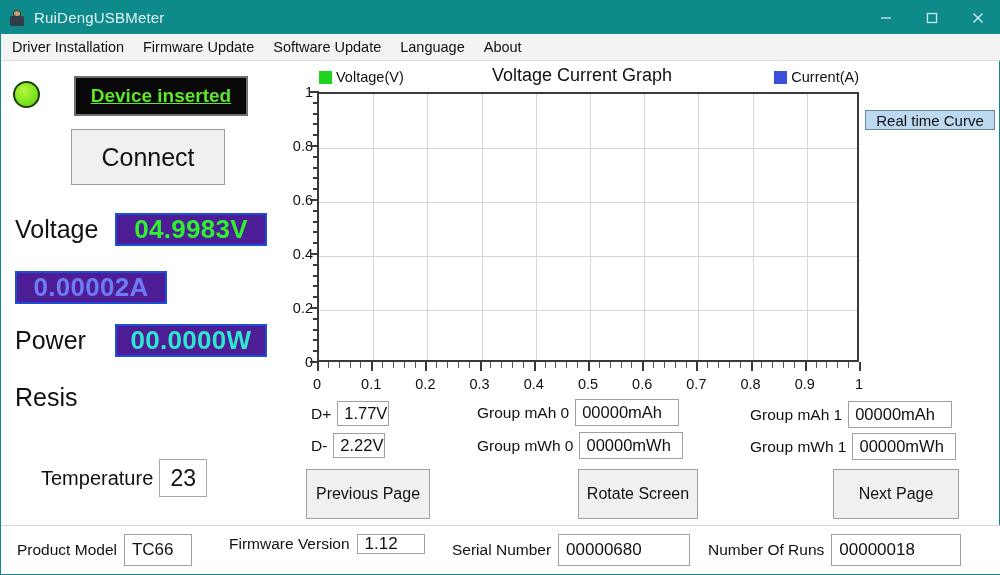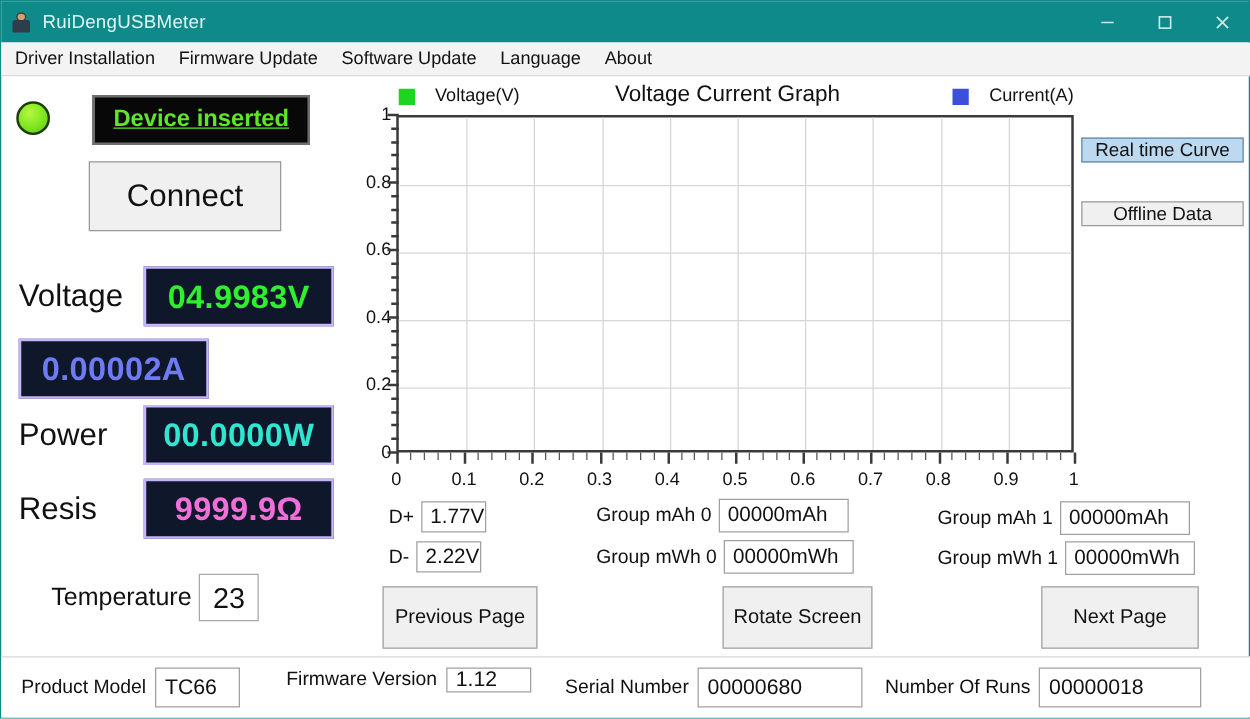--- a/index.html
+++ b/index.html
@@ -41,39 +41,39 @@
           display:flex;align-items:center;justify-content:center;}
   .banner span{color:#5ee62a;font-size:19px;font-weight:bold;text-decoration:underline;}
 
   .connect-btn{position:absolute;left:70px;top:128px;width:154px;height:56px;
                background:#f0f0f0;border:1px solid #9a9a9a;box-sizing:border-box;
                display:flex;align-items:center;justify-content:center;
                font-size:25px;color:#111;}
 
   .meas{position:absolute;left:14px;display:flex;align-items:center;}
   .meas .lbl{font-size:25px;color:#111;width:100px;}
-  .meas .val{height:48px;background:#0f172a;border:2px solid #c4b5fd;box-sizing:border-box;
+  .meas .val{height:33px;background:#4c1d95;border:2px solid #1d4ed8;box-sizing:border-box;
              display:flex;align-items:center;justify-content:center;
              font-size:26px;font-weight:bold;letter-spacing:.3px;}
   .m-volt{top:212px;}  .m-volt  .val{width:152px;color:#2ef02e;}
   .m-curr{top:270px;}  .m-curr  .val{width:152px;color:#6f7bf5;}
   .m-pow {top:323px;}  .m-pow   .val{width:152px;color:#2fe6d0;}
   .m-res {top:382px;}  .m-res   .val{width:152px;color:#f06fd8;}
 
   .temp-row{position:absolute;left:40px;top:458px;display:flex;align-items:center;}
   .temp-row .lbl{font-size:20px;color:#111;margin-right:6px;}
   .temp-row .box{width:48px;height:38px;border:1px solid #a8a8a8;background:#fff;
                  box-sizing:border-box;display:flex;align-items:center;justify-content:center;
                  font-size:23px;color:#111;}
 
   
   .chart-wrap{position:absolute;left:296px;top:64px;width:570px;height:325px;}
   .chart-title{position:absolute;left:0;top:0;width:570px;text-align:center;
                font-size:18px;color:#111;}
-  .legend{position:absolute;display:flex;align-items:center;gap:16px;font-size:14.5px;color:#111;}
+  .legend{position:absolute;display:flex;align-items:center;gap:4px;font-size:14.5px;color:#111;}
   .legend .sw{width:13px;height:13px;display:inline-block;}
   .lg-left{left:22px;top:4px;}
   .lg-right{right:8px;top:4px;}
 
   .plot-area{position:absolute;left:20px;top:27px;width:542px;height:270px;}
   .plot{position:absolute;left:0;top:0;width:542px;height:270px;background:#fff;
         border:2px solid #3a3a3a;box-sizing:border-box;}
   .gridline-h{position:absolute;left:0;width:100%;height:1px;background:#d6d6d6;}
   .gridline-v{position:absolute;top:0;height:100%;width:1px;background:#d6d6d6;}
 
@@ -174,21 +174,20 @@
   </div>
   <div class="meas m-curr">
     <div class="val">0.00002A</div>
   </div>
   <div class="meas m-pow">
     <div class="lbl">Power</div>
     <div class="val">00.0000W</div>
   </div>
   <div class="meas m-res">
     <div class="lbl">Resis</div>
-    <div class="val">9999.9Ω</div>
   </div>
 
   <div class="temp-row">
     <div class="lbl">Temperature</div>
     <div class="box">23</div>
   </div>
 
   <div class="chart-wrap">
     <div class="chart-title">Voltage Current Graph</div>
     <div class="legend lg-left">
@@ -310,21 +309,20 @@
           <div class="xtick-mark" style="left: 476.96px; top: 270px; height: 6px;"></div>
           <div class="xtick-mark" style="left: 498.64px; top: 270px; height: 6px;"></div>
           <div class="xtick-mark" style="left: 509.48px; top: 270px; height: 6px;"></div>
           <div class="xtick-mark" style="left: 520.32px; top: 270px; height: 6px;"></div>
           <div class="xtick-mark" style="left: 531.16px; top: 270px; height: 6px;"></div>
         </div>
     </div>
   </div>
 
   <div class="side-btn sel">Real time Curve</div>
-  <div class="side-btn plain">Offline Data</div>
 
   <div class="fld f-dp">
     <div class="lbl">D+</div>
     <div class="box">1.77V</div>
   </div>
   <div class="fld f-dm">
     <div class="lbl">D-</div>
     <div class="box">2.22V</div>
   </div>
   <div class="fld f-mah0">

